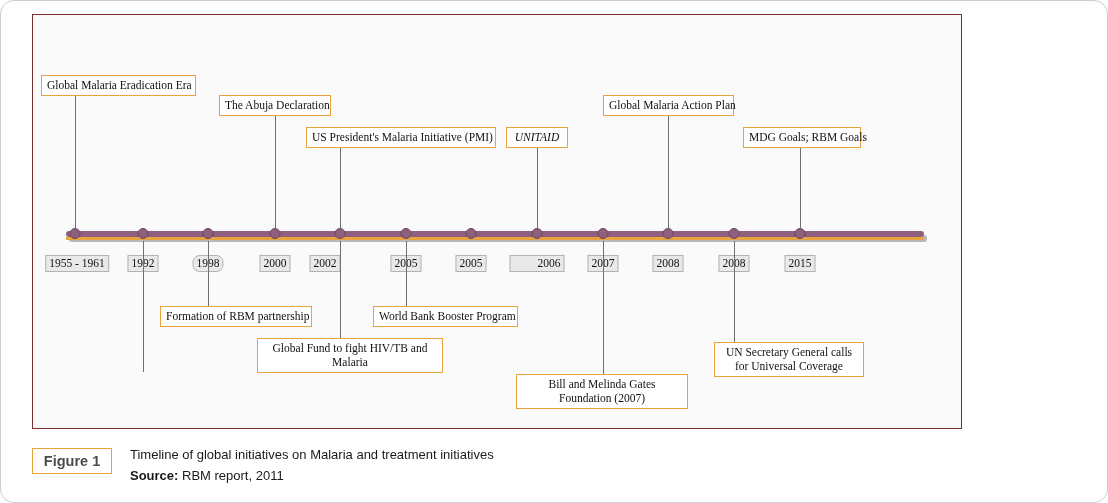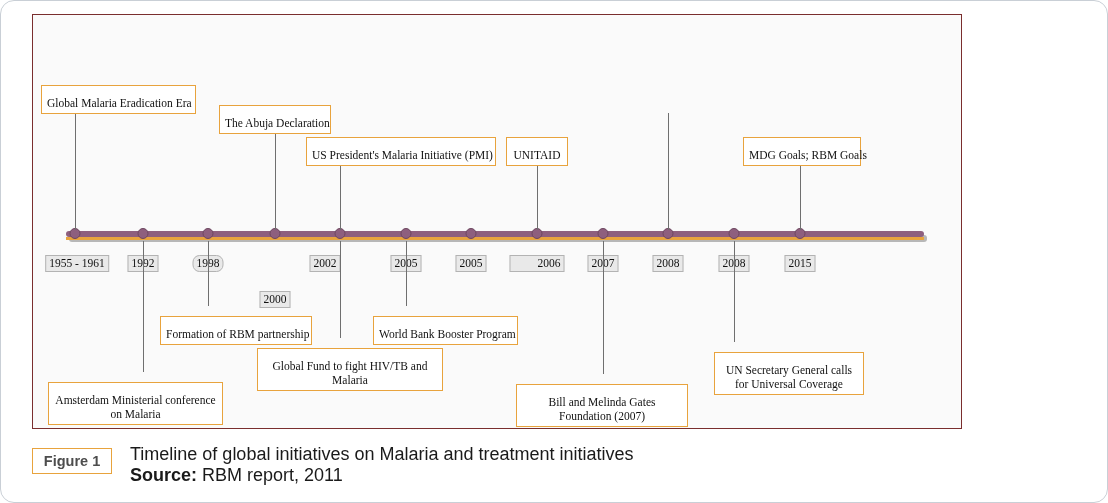--- a/index.html
+++ b/index.html
@@ -94,25 +94,24 @@
     width: 1px;
     background: #6f6f6f;
   }
   .callout {
     position: absolute;
     border: 1px solid #e8a33d;
     background: #ffffff;
     font-size: 11.5px;
     color: #111;
     line-height: 14px;
-    padding: 10px 5px 3px 5px;
+    padding: 2px 5px 3px 5px;
     text-align: center;
     white-space: nowrap;
     box-sizing: border-box;
-    margin-top: 10px;
   }
   .callout.wrap {
     white-space: normal;
   }
   
   #caption {
     position: absolute;
     left: 31px;
     top: 440px;
     width: 930px;
@@ -133,21 +132,21 @@
     display: flex;
     align-items: center;
     justify-content: center;
     box-sizing: border-box;
   }
   #caption-text {
     position: absolute;
     left: 98px;
     top: 3px;
     font-family: "Liberation Sans", sans-serif;
-    font-size: 18px;
+    font-size: 13px;
     color: #1a1a1a;
     line-height: 21px;
   }
   #caption-source .src-label {
     font-weight: bold;
   }
 </style>
 </head>
 <body>
 
@@ -169,21 +168,21 @@
       <div class="node" style="left:438px;"></div>
       <div class="node" style="left:504px;"></div>
       <div class="node" style="left:570px;"></div>
       <div class="node" style="left:635px;"></div>
       <div class="node" style="left:701px;"></div>
       <div class="node" style="left:767px;"></div>
 
       <div class="year-label" style="left:44px;">1955 - 1961</div>
       <div class="year-label" style="left:110px;">1992</div>
       <div class="year-label" style="left:175px;border-radius:7px;">1998</div>
-      <div class="year-label" style="left:242px;margin-top:36px;">2000</div>
+      <div class="year-label" style="left:242px;">2000</div>
       <div class="year-label" style="left:292px;">2002</div>
       <div class="year-label" style="left:373px;">2005</div>
       <div class="year-label" style="left:438px;">2005</div>
       <div class="year-label" style="left:504px;padding-left:27px;">2006</div>
       <div class="year-label" style="left:570px;">2007</div>
       <div class="year-label" style="left:635px;">2008</div>
       <div class="year-label" style="left:701px;">2008</div>
       <div class="year-label" style="left:767px;">2015</div>
 
       <div class="leader" style="left:42px;  top:78px;  height:137px;"></div>
@@ -196,24 +195,24 @@
       <div class="leader" style="left:110px; top:226px; height:131px;"></div>
       <div class="leader" style="left:175px; top:226px; height:65px;"></div>
       <div class="leader" style="left:307px; top:226px; height:97px;"></div>
       <div class="leader" style="left:373px; top:226px; height:65px;"></div>
       <div class="leader" style="left:570px; top:226px; height:133px;"></div>
       <div class="leader" style="left:701px; top:226px; height:101px;"></div>
 
       <div class="callout" style="left:8px;   top:60px;  width:155px;">Global Malaria Eradication Era</div>
       <div class="callout" style="left:186px; top:80px;  width:112px;">The Abuja Declaration</div>
       <div class="callout" style="left:273px; top:112px; width:190px;">US President's Malaria Initiative (PMI)</div>
-      <div class="callout" style="left:473px; top:112px; width:62px;">UNITAID</div>
+      <div class="callout" style="left:473px; top:112px; width:62px;font-style:italic;">UNITAID</div>
+      <div class="callout" style="left:570px; top:80px;  width:131px;">Global Malaria Action Plan</div>
       <div class="callout" style="left:710px; top:112px; width:118px;">MDG Goals; RBM Goals</div>
 
-      <div class="callout wrap" style="left:15px;  top:357px; width:175px;">Amsterdam Ministerial conference on Malaria</div>
       <div class="callout" style="left:127px; top:291px; width:152px;">Formation of RBM partnership</div>
       <div class="callout wrap" style="left:224px; top:323px; width:186px;">Global Fund to fight HIV/TB and Malaria</div>
       <div class="callout" style="left:340px; top:291px; width:145px;">World Bank Booster Program</div>
       <div class="callout wrap" style="left:483px; top:359px; width:172px;">Bill and Melinda Gates Foundation (2007)</div>
       <div class="callout wrap" style="left:681px; top:327px; width:150px;">UN Secretary General calls for Universal Coverage</div>
 
     </div>
   </div>
 
   <div id="caption">

